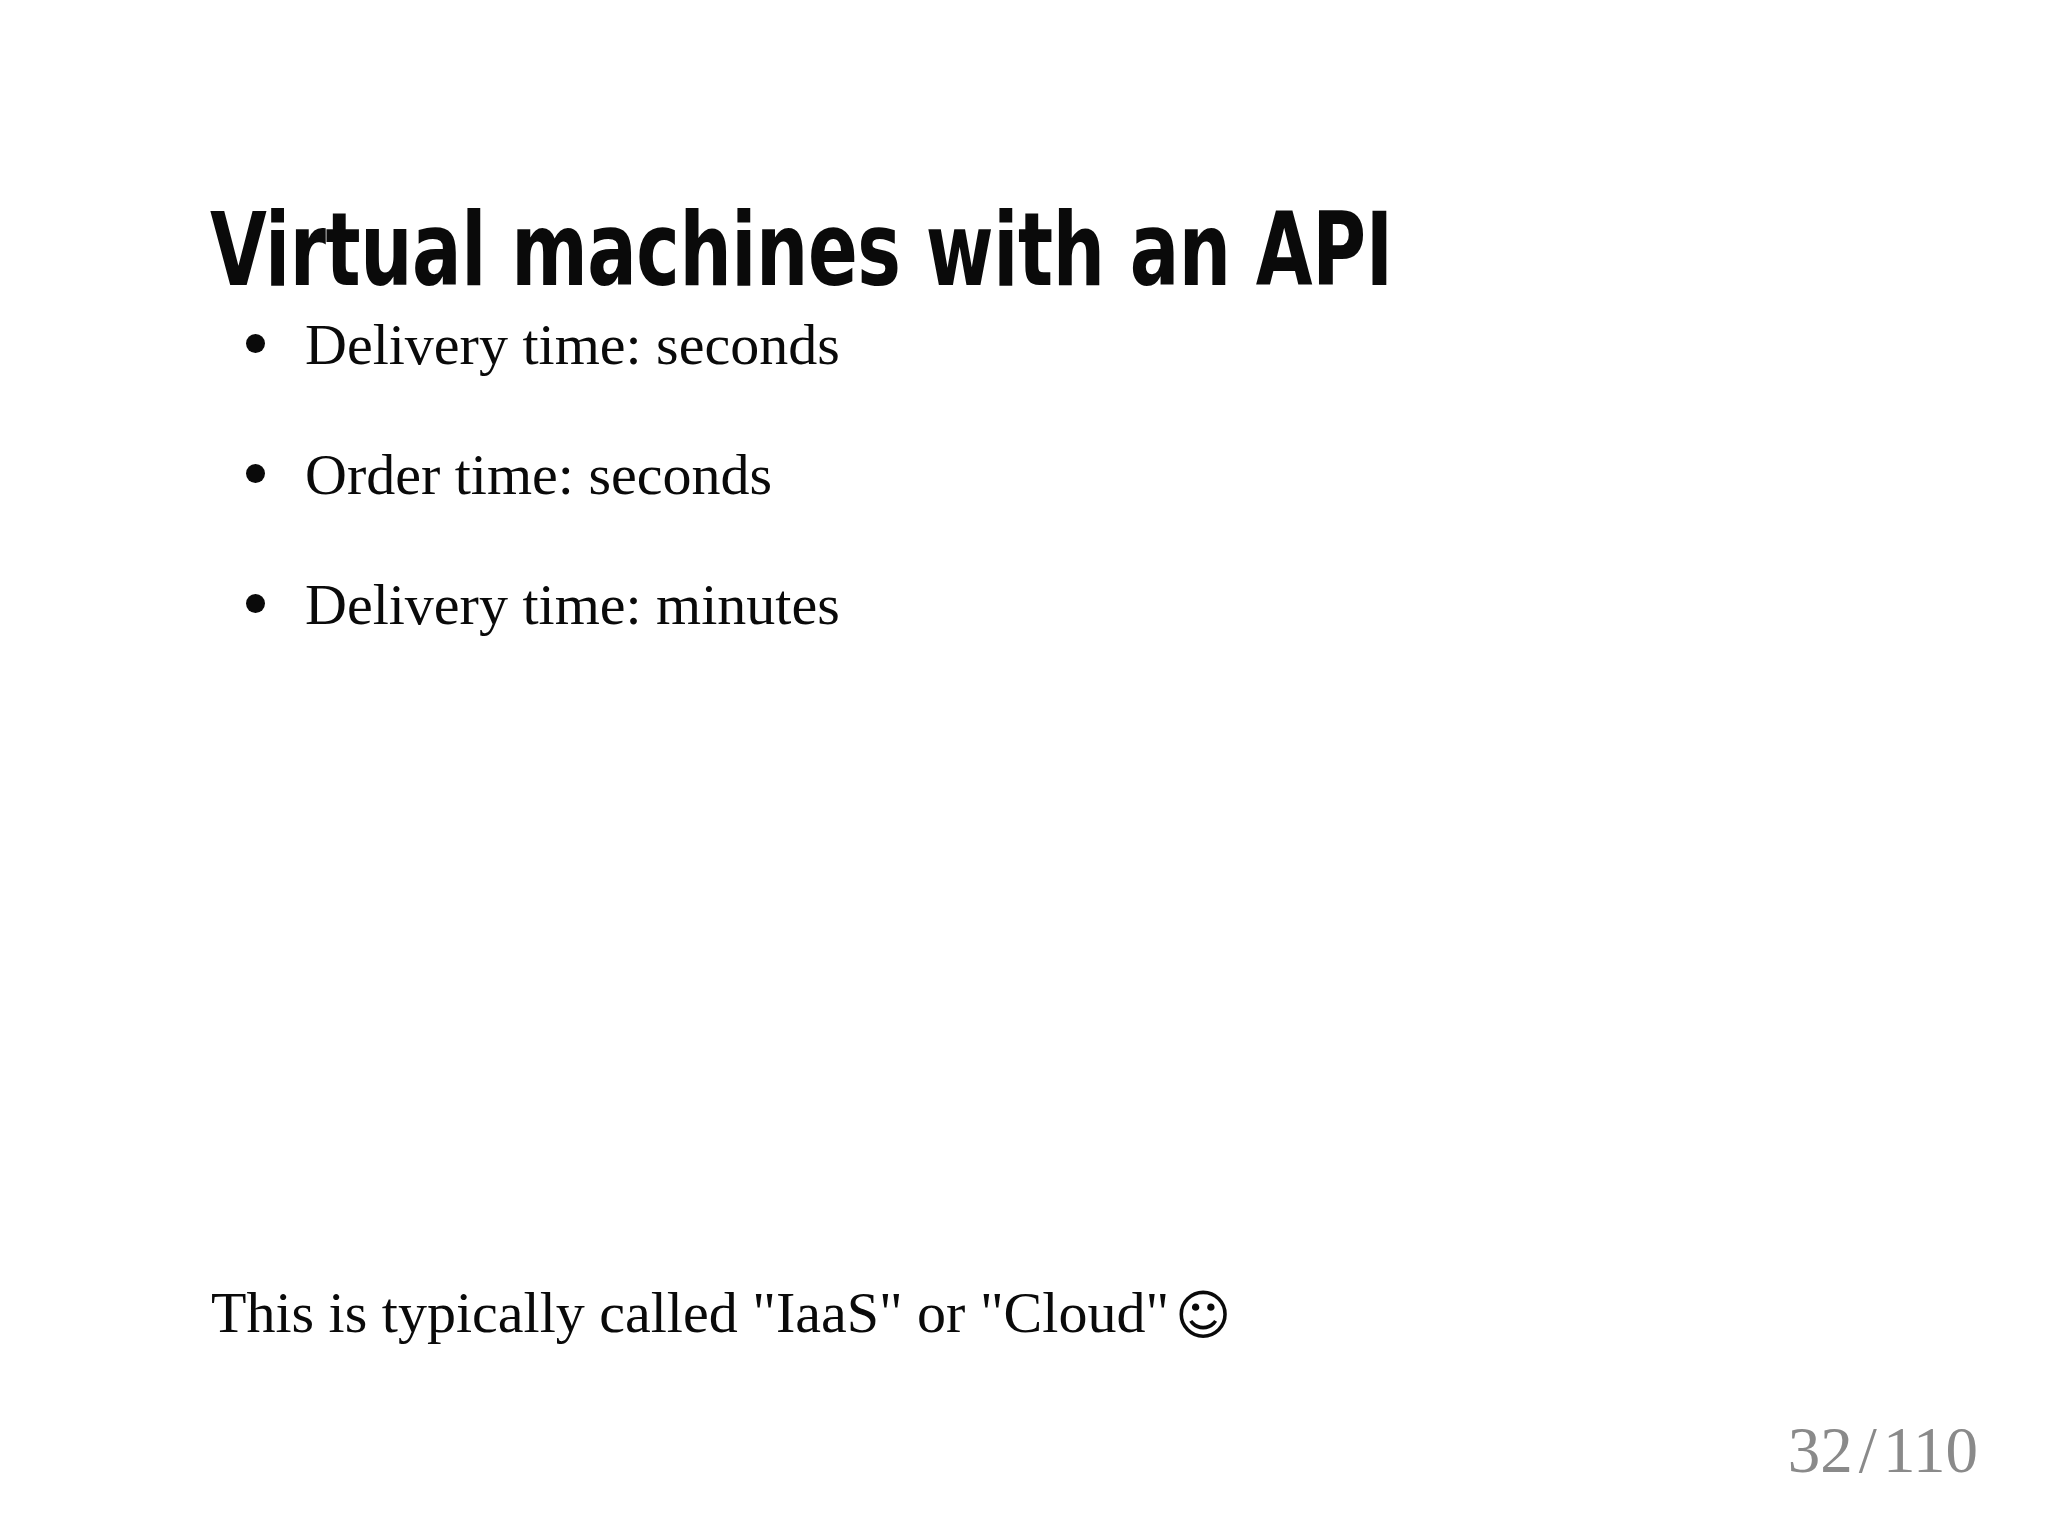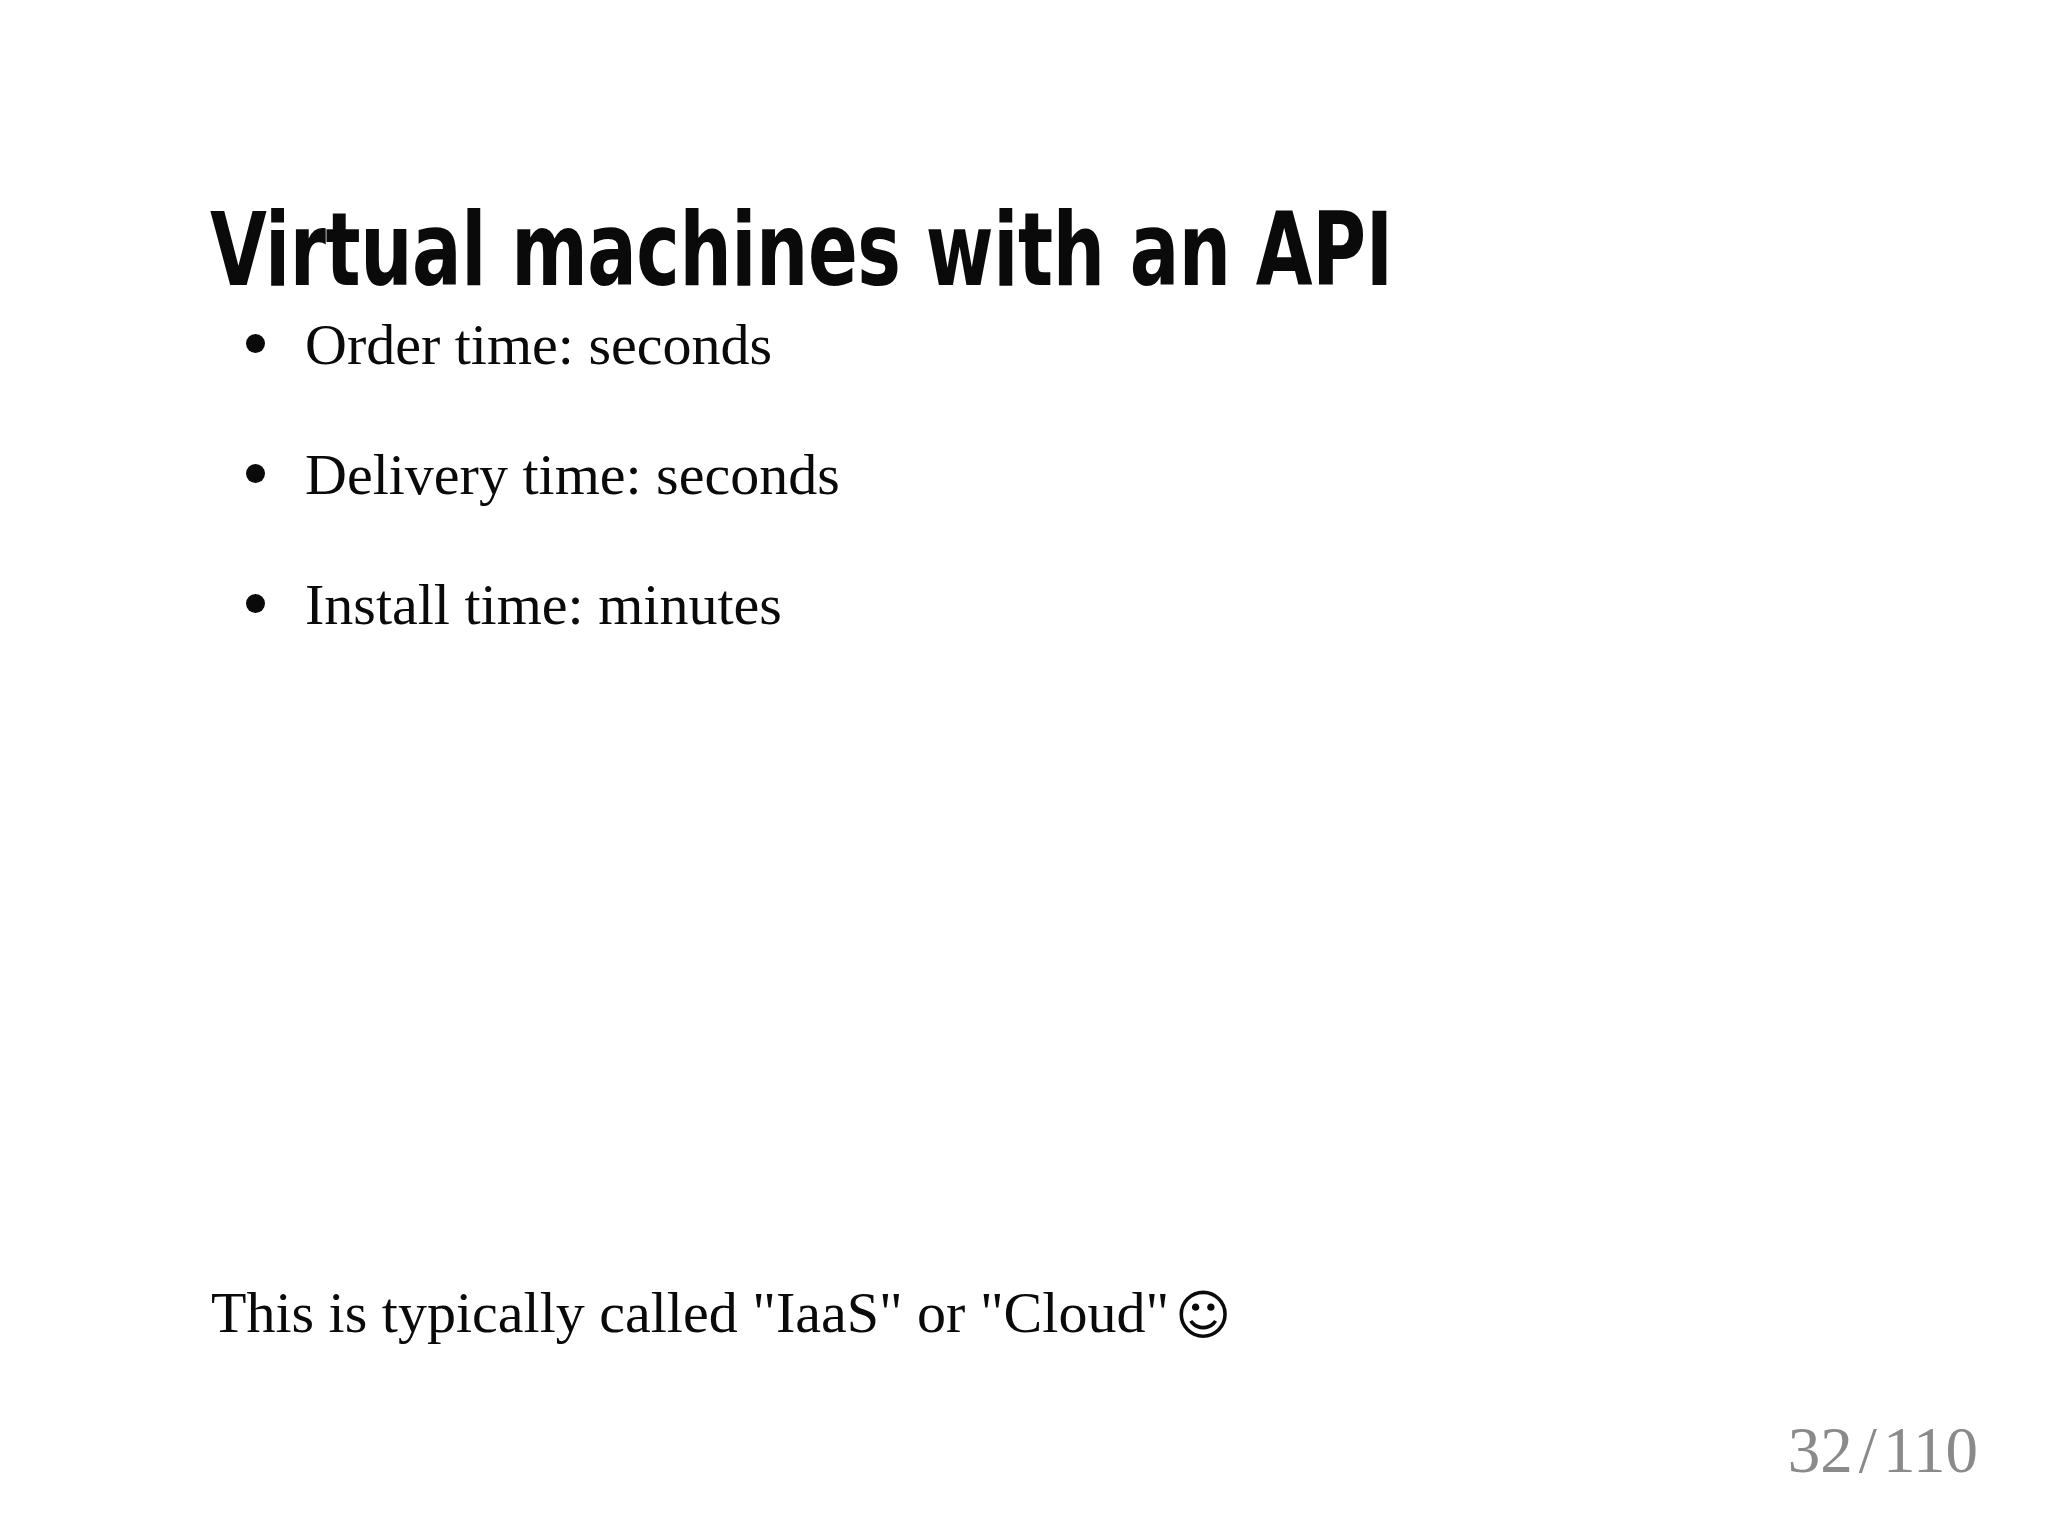--- a/index.html
+++ b/index.html
@@ -105,29 +105,29 @@
 </head>
 <body>
 
 <div class="slide">
 
   <h1 class="slide-title">Virtual machines with an API</h1>
 
   <ul class="bullet-list">
     <li class="bullet-item">
       <span class="bullet-marker"></span>
+      <span class="bullet-text">Delivery time: seconds</span>
+    </li>
+    <li class="bullet-item">
+      <span class="bullet-marker"></span>
       <span class="bullet-text">Order time: seconds</span>
     </li>
     <li class="bullet-item">
       <span class="bullet-marker"></span>
-      <span class="bullet-text">Delivery time: seconds</span>
-    </li>
-    <li class="bullet-item">
-      <span class="bullet-marker"></span>
-      <span class="bullet-text">Install time: minutes</span>
+      <span class="bullet-text">Delivery time: minutes</span>
     </li>
   </ul>
 
   <div class="footer-note">
     <span>This is typically called "IaaS" or "Cloud"</span><span class="smiley">☺</span>
   </div>
 
   <div class="page-counter">
     <span>32</span><span class="sep">/</span><span>110</span>
   </div>

